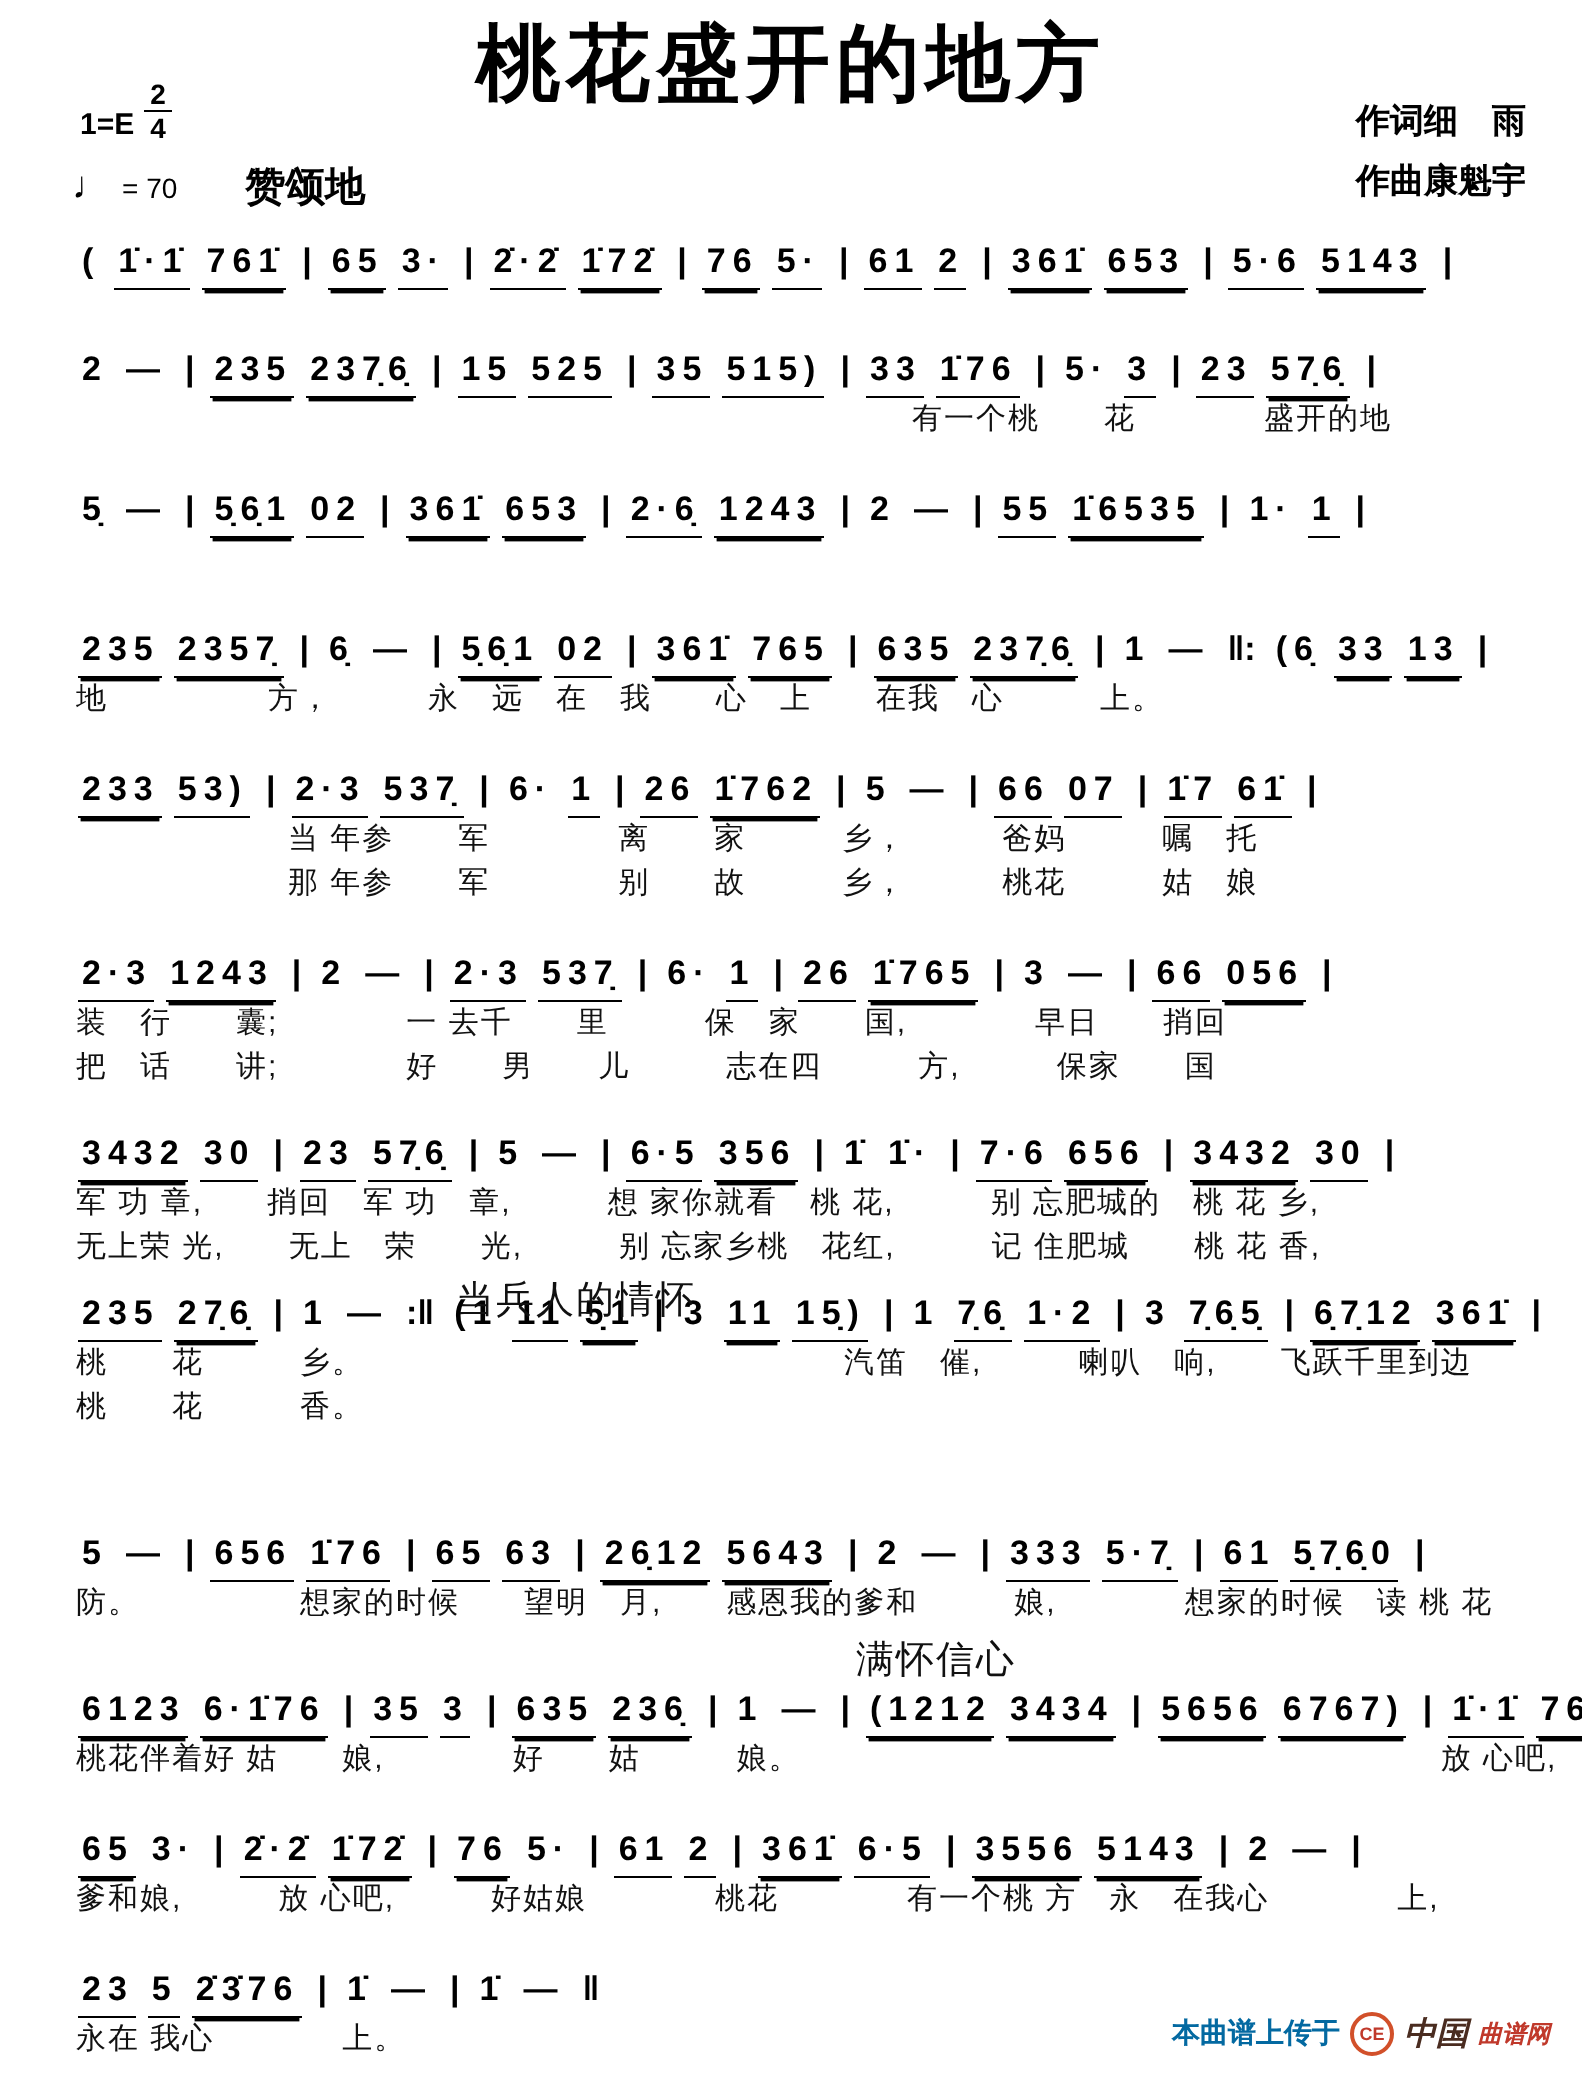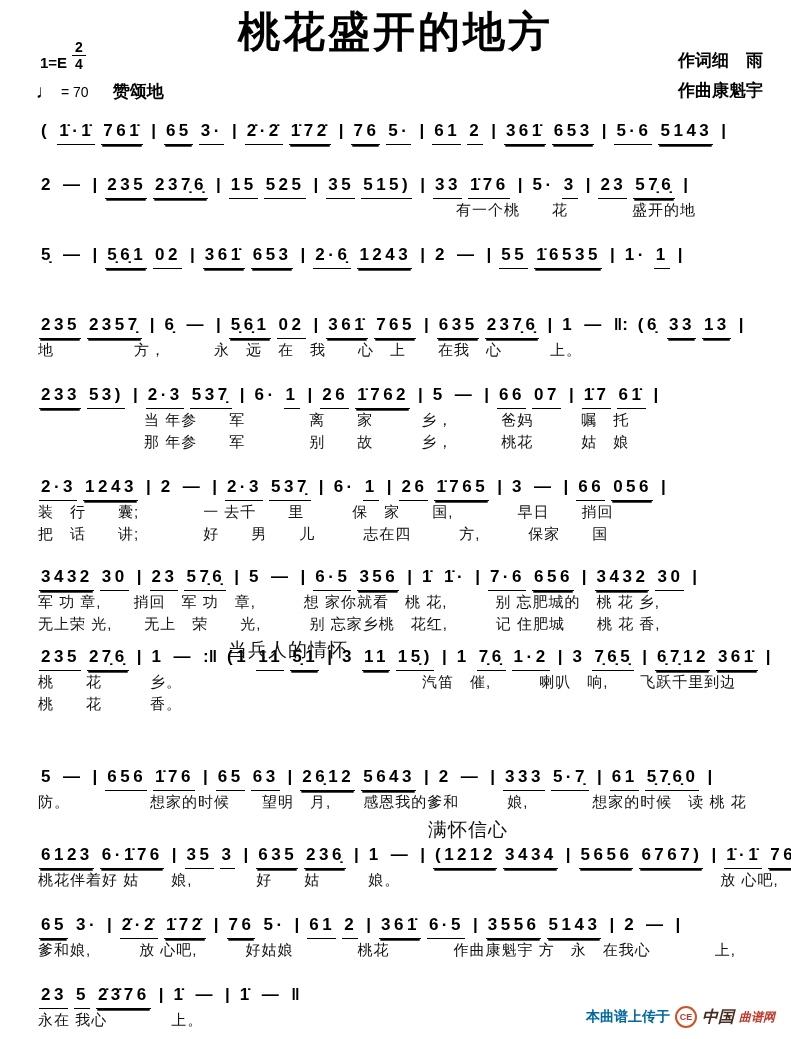--- a/index.html
+++ b/index.html
@@ -6,21 +6,21 @@
   .page{position:relative;width:791px;height:1039px;background:#ffffff;margin:0 auto;
         font-family:"Liberation Sans","DejaVu Sans",sans-serif;color:#000;overflow:hidden;}
   .title{position:absolute;top:4px;left:0;width:100%;text-align:center;
          font-size:42px;font-weight:bold;letter-spacing:3px;}
   .key-row{position:absolute;left:40px;top:40px;font-size:15px;font-weight:bold;display:flex;align-items:flex-end;gap:5px;}
   .frac{display:inline-flex;flex-direction:column;line-height:1;text-align:center;font-size:14px;font-weight:bold;}
   .frac .num{border-bottom:1.6px solid #000;padding:0 3px 1px 3px;}
   .frac .den{padding-top:1px;}
   .tempo-row{position:absolute;left:36px;top:80px;font-size:14px;display:flex;align-items:center;gap:6px;}
   .tempo-note{font-size:19px;}
-  .expression{font-size:17px;font-weight:bold;margin-left:18px;}
+  .expression{font-size:20px;font-weight:bold;margin-left:28px;}
   .credits{position:absolute;right:28px;top:46px;text-align:left;font-size:17px;font-weight:bold;line-height:1.75;}
   .score{position:absolute;left:36px;top:0;width:720px;}
   .system{position:absolute;left:0;width:720px;}
   .notes-row{white-space:nowrap;font-size:17px;font-weight:bold;line-height:1.55;}
   .g{display:inline-block;letter-spacing:3.5px;padding:1px 1px 3px 2px;margin:0 3px;line-height:1.25;}
   .u1{border-bottom:1.7px solid #000;}
   .u2{border-bottom:1.7px solid #000;box-shadow:0 3px 0 -1.3px #000;}
   .bar{display:inline-block;margin:0 5px;letter-spacing:0;font-weight:bold;font-size:17px;}
   .lyrics-line{font-size:15px;line-height:22px;letter-spacing:1px;white-space:pre;color:#111;}
   .annotation{position:absolute;font-size:19px;color:#111;letter-spacing:1px;}
@@ -96,21 +96,21 @@
       <div class="system" style="top: 764px;">
         <div class="notes-row"><span class="g u0">5</span><span class="g u0">—</span><span class="bar">|</span><span class="g u1">656</span><span class="g u1">1̇76</span><span class="bar">|</span><span class="g u1">65</span><span class="g u1">63</span><span class="bar">|</span><span class="g u2">26̣12</span><span class="g u2">5643</span><span class="bar">|</span><span class="g u0">2</span><span class="g u0">—</span><span class="bar">|</span><span class="g u1">333</span><span class="g u1">5·7̣</span><span class="bar">|</span><span class="g u1">61</span><span class="g u1">5̣7̣6̣0</span><span class="bar">|</span></div>
         <div class="lyrics-line" style="padding-left: 2px;">防。　　　　　想家的时候　　望明　月,　　感恩我的爹和　　　娘,　　　　想家的时候　读 桃 花</div>
       </div>
       <div class="system" style="top: 842px;">
         <div class="notes-row"><span class="g u2">6123</span><span class="g u2">6·1̇76</span><span class="bar">|</span><span class="g u1">35</span><span class="g u1">3</span><span class="bar">|</span><span class="g u2">635</span><span class="g u2">236̣</span><span class="bar">|</span><span class="g u0">1</span><span class="g u0">—</span><span class="bar">|</span><span class="g u2">(1212</span><span class="g u2">3434</span><span class="bar">|</span><span class="g u2">5656</span><span class="g u2">6767)</span><span class="bar">|</span><span class="g u1">1̇·1̇</span><span class="g u2">761̇</span></div>
         <div class="lyrics-line" style="padding-left: 2px;">桃花伴着好 姑　　娘,　　　　好　　姑　　　娘。　　　　　　　　　　　　　　　　　　　　放 心吧,</div>
       </div>
       <div class="system" style="top: 912px;">
         <div class="notes-row"><span class="g u2">65</span><span class="g u0">3·</span><span class="bar">|</span><span class="g u1">2̇·2̇</span><span class="g u2">1̇72̇</span><span class="bar">|</span><span class="g u2">76</span><span class="g u0">5·</span><span class="bar">|</span><span class="g u1">61</span><span class="g u1">2</span><span class="bar">|</span><span class="g u2">361̇</span><span class="g u1">6·5</span><span class="bar">|</span><span class="g u2">3556</span><span class="g u2">5143</span><span class="bar">|</span><span class="g u0">2</span><span class="g u0">—</span><span class="bar">|</span></div>
-        <div class="lyrics-line" style="padding-left: 2px;">爹和娘,　　　放 心吧,　　　好姑娘　　　　桃花　　　　作曲康魁宇 方　永　在我心　　　　上,</div>
+        <div class="lyrics-line" style="padding-left: 2px;">爹和娘,　　　放 心吧,　　　好姑娘　　　　桃花　　　　有一个桃 方　永　在我心　　　　上,</div>
       </div>
       <div class="system" style="top: 982px;">
         <div class="notes-row"><span class="g u1">23</span><span class="g u1">5</span><span class="g u2">2̇3̇76</span><span class="bar">|</span><span class="g u0">1̇</span><span class="g u0">—</span><span class="bar">|</span><span class="g u0">1̇</span><span class="g u0">—</span><span class="bar">‖</span></div>
         <div class="lyrics-line" style="padding-left: 2px;">永在 我心　　　　上。</div>
       </div>
     </div>
 
   <div class="annotation" style="left:228px;top:637px;">当兵人的情怀</div>
   <div class="annotation" style="left:428px;top:817px;">满怀信心</div>
 

